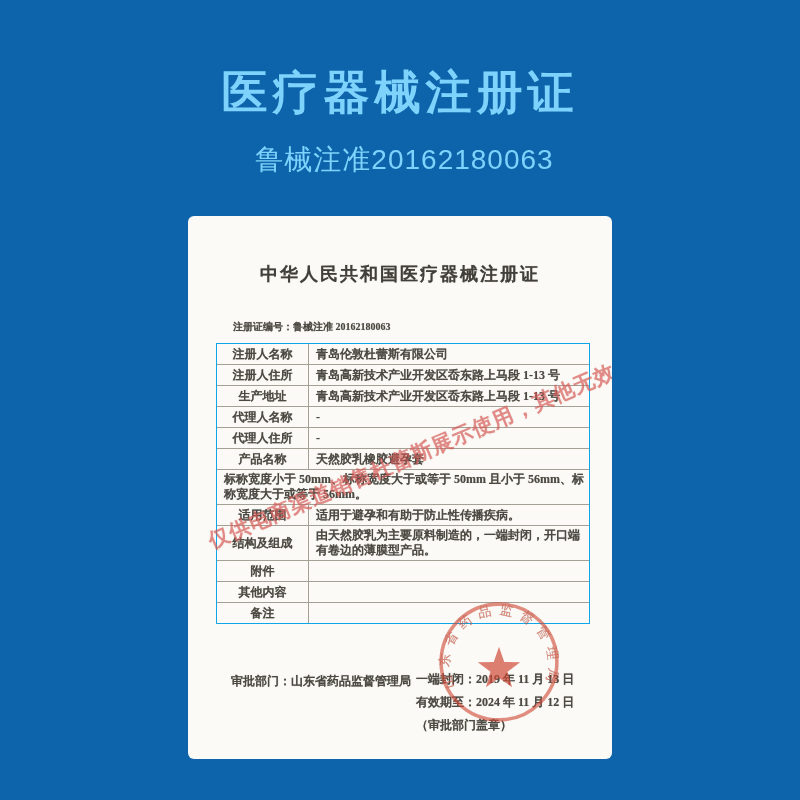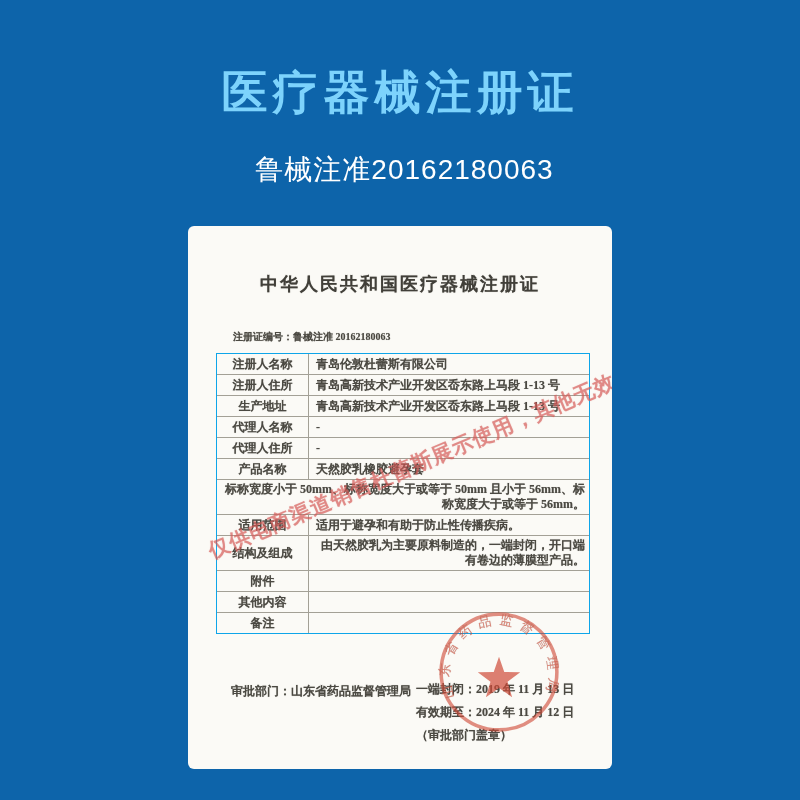--- a/index.html
+++ b/index.html
@@ -8,21 +8,21 @@
     overflow: hidden;
     background: #0d64aa;
     font-family: "Liberation Sans", sans-serif;
   }
   .hero { text-align: center; padding-top: 62px; }
   .hero-title {
     font-size: 46px; font-weight: 700; color: #7dd3fc;
     letter-spacing: 5px;
   }
   .hero-sub {
-    margin-top: 27px; font-size: 28px; color: #ffffff;
+    margin-top: 17px; font-size: 28px; color: #7dd3fc;
     letter-spacing: 1px; font-weight: 400; padding-left: 9px;
   }
   .card {
     position: relative;
     width: 424px; height: 543px;
     margin: 37px auto 0;
     background: #fbfaf6;
     border-radius: 6px;
     overflow: hidden;
     font-family: "Liberation Serif", serif;
@@ -56,21 +56,20 @@
     line-height: 15px;
     box-sizing: border-box;
   }
   .tvalue {
     flex: 1;
     display: flex; align-items: center;
     font-size: 12px; font-weight: 700;
     padding: 2px 4px 2px 7px; min-height: 20px;
     line-height: 15px;
     box-sizing: border-box;
-    text-align: right;
   }
   .watermark {
     position: absolute;
     left: 22px; top: 312px;
     height: 30px; white-space: nowrap;
     transform-origin: 0 50%;
     transform: rotate(-23deg);
     font-size: 21px; font-weight: 700; letter-spacing: 1px;
     color: rgba(213, 90, 85, 0.55);
     text-shadow: 0 0 1px rgba(213,90,85,0.35);

